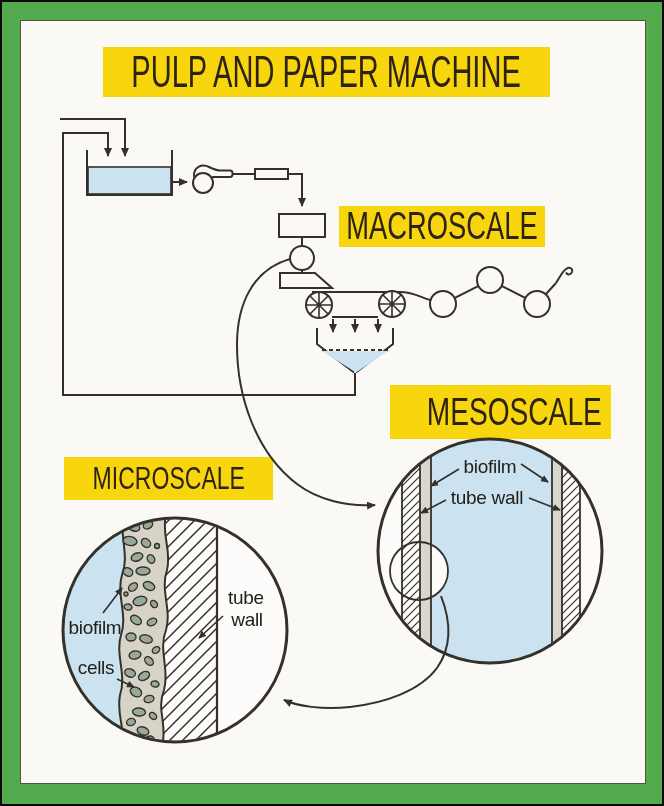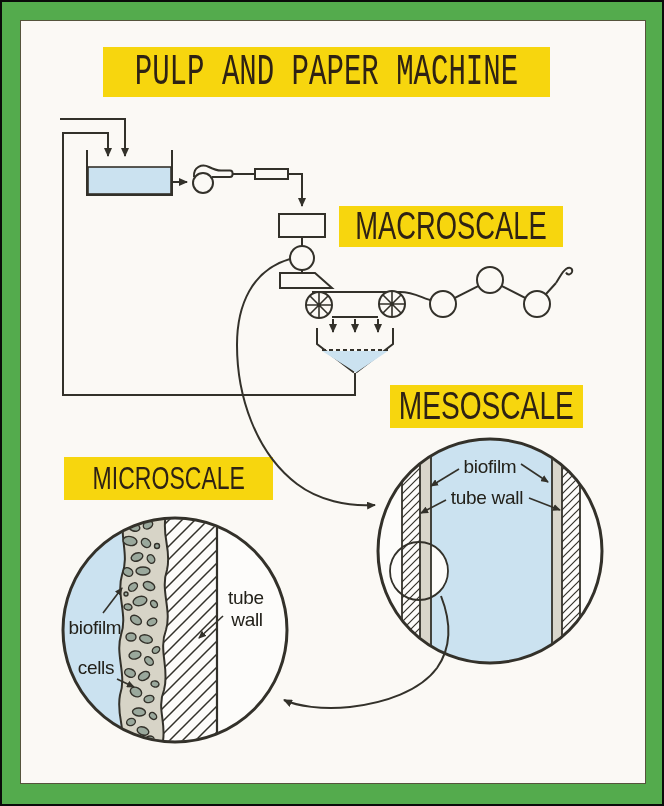--- a/index.html
+++ b/index.html
@@ -4,25 +4,25 @@
 <style>
   html,body{margin:0;padding:0;}
   body{width:664px;height:806px;position:relative;overflow:hidden;background:#0a0a0a;
        font-family:"Liberation Sans",sans-serif;}
   .green-frame{position:absolute;left:2px;top:2px;right:2px;bottom:2px;background:#54ab4d;}
   .panel{position:absolute;left:20px;top:20px;width:624px;height:762px;
          background:#fbf9f5;border:1px solid #55543c;}
   .banner{position:absolute;background:#f7d60e;display:flex;align-items:center;justify-content:center;
           color:#2e2214;white-space:nowrap;overflow:visible;}
   .banner .t{display:inline-block;transform-origin:center;font-weight:500;letter-spacing:0px;}
-  .banner-title{left:103px;top:47px;width:447px;height:50px;font-size:44px;font-family:Liberation Mono, monospace;}
+  .banner-title{left:103px;top:47px;width:447px;height:50px;font-size:44px;}
   .banner-title .t{transform:scaleX(0.66);}
-  .banner-macro{left:339px;top:206px;width:224px;height:41px;font-size:38px;}
+  .banner-macro{left:339px;top:206px;width:206px;height:41px;font-size:38px;}
   .banner-macro .t{transform:scaleX(0.72);}
-  .banner-meso{left:390px;top:385px;width:193px;height:43px;font-size:38px;}
+  .banner-meso{left:390px;top:385px;width:193px;height:54px;font-size:38px;padding-left:28px;}
   .banner-meso .t{transform:scaleX(0.74);}
   .banner-micro{left:64px;top:457px;width:209px;height:43px;font-size:32px;}
   .banner-micro .t{transform:scaleX(0.72);}
   svg.diagram{position:absolute;left:0;top:0;pointer-events:none;}
   svg text{font-family:"Liberation Sans",sans-serif;fill:#23211a;}
   .lbl{font-size:19px;letter-spacing:-0.3px;}
 </style>
 </head>
 <body>
 

